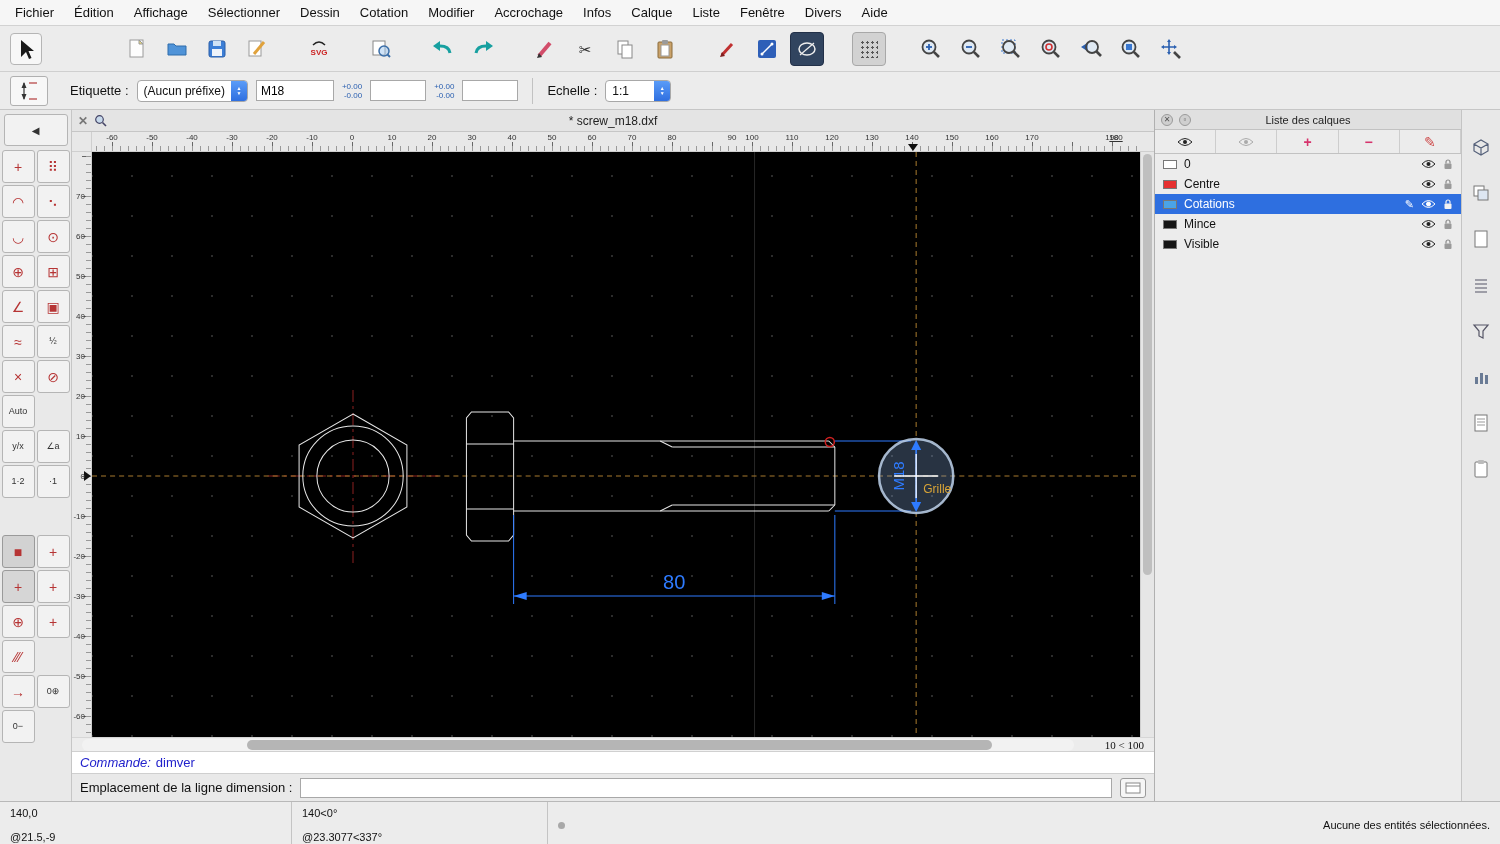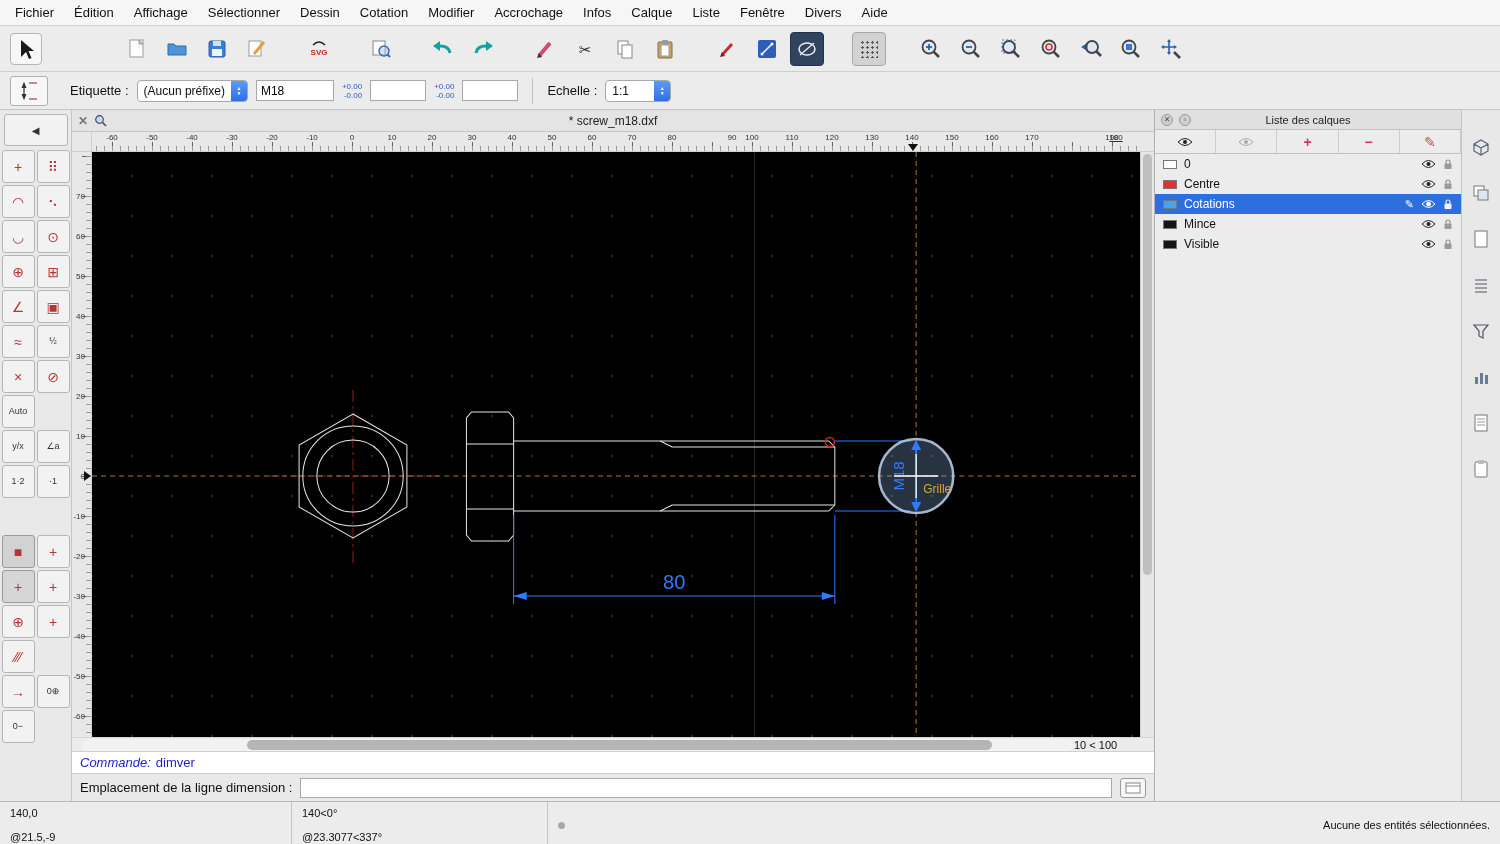--- a/index.html
+++ b/index.html
@@ -67,21 +67,21 @@
   .vtick { position:absolute; right:6px; transform:translateY(-50%); font-size:8px; color:#333; }
   .vmarker { position:absolute; right:0; top:319px; width:0; height:0; border-top:5px solid transparent; border-bottom:5px solid transparent; border-left:7px solid #111; }
   .canvas { flex:1; position:relative; background-color:#000; background-image:radial-gradient(#2c2c2c 1px, transparent 1.4px); background-size:40px 40px; background-position:20px 4px; }
   .canvas svg { position:absolute; inset:0; width:100%; height:100%; }
   .vscroll { width:14px; background:#e6e6e6; border-left:1px solid #cfcfcf; position:relative; flex:none; }
   .vthumb { position:absolute; left:2px; right:2px; top:2px; height:72%; background:#bfbfbf; border-radius:5px; }
 
   .hscroll-row { height:14px; display:flex; align-items:center; background:#ececec; border-top:1px solid #d6d6d6; }
   .htrack { flex:1; height:12px; position:relative; background:#f2f2f2; border-radius:6px; margin-left:10px; }
   .hthumb { position:absolute; top:1px; height:10px; left:165px; width:745px; background:#b5b5b5; border-radius:5px; }
-  .zoom-range { width:80px; font-size:11px; color:#111; text-align:left; padding-right:10px; }
+  .zoom-range { width:80px; font-size:11px; color:#111; text-align:right; padding-right:10px;font-family:Liberation Serif, serif; }
 
   .command-line { height:22px; background:#fff; border-top:1px solid #d0d0d0; display:flex; align-items:center; padding-left:8px; font-size:13px; color:#2222cc; gap:5px; }
   .command-line .prefix { font-style:italic; }
   .prompt-row { height:28px; background:#e9e9e9; border-top:1px solid #cfcfcf; display:flex; align-items:center; padding:0 8px; gap:8px; font-size:13px; color:#111; }
   .prompt-row input { flex:1; height:20px; border:1px solid #a8a8a8; background:#fff; font-size:12px; padding:0 4px; }
   .prompt-btn { width:26px; height:20px; border:1px solid #9a9a9a; background:#f6f6f6; border-radius:3px; display:flex; align-items:center; justify-content:center; }
 
   
   .right-panel { width:306px; background:#ececec; display:flex; flex-direction:column; }
   .panel-header { height:20px; background:#e0e0e0; border-bottom:1px solid #c2c2c2; position:relative; display:flex; align-items:center; padding:0 6px; gap:6px; }

